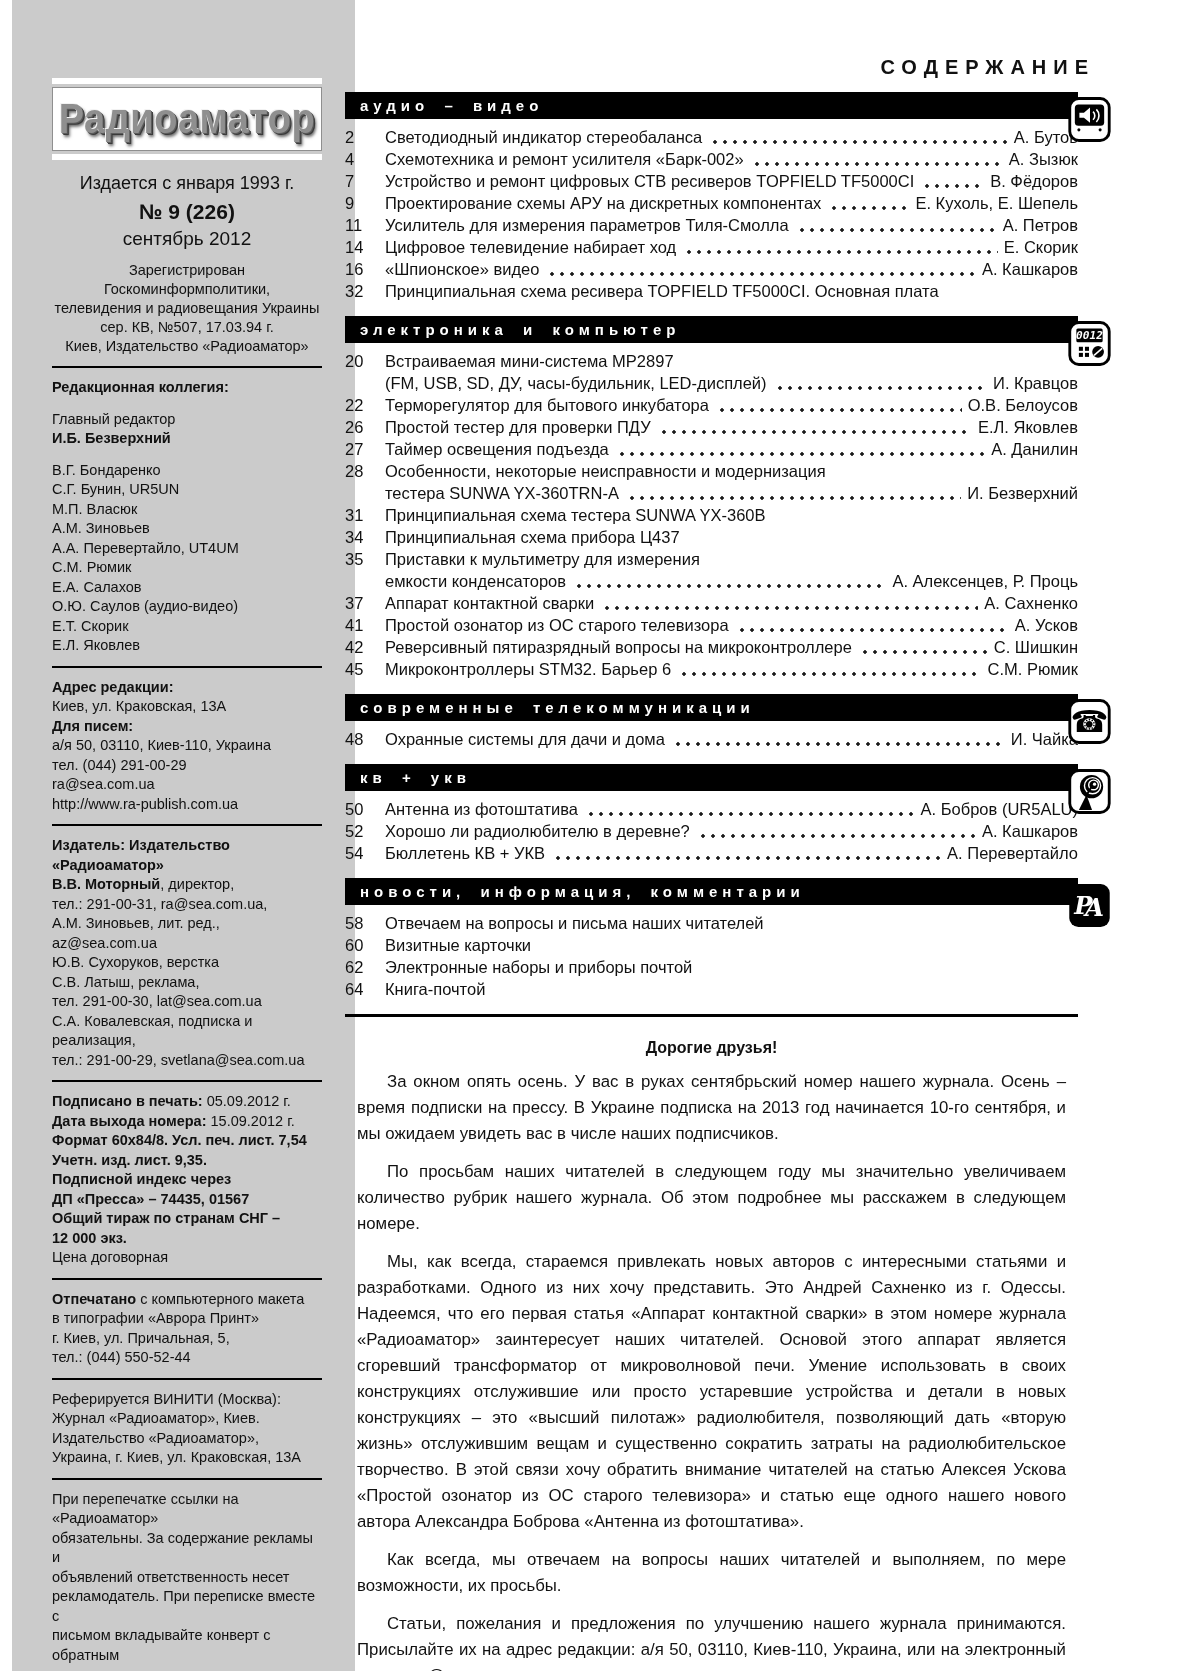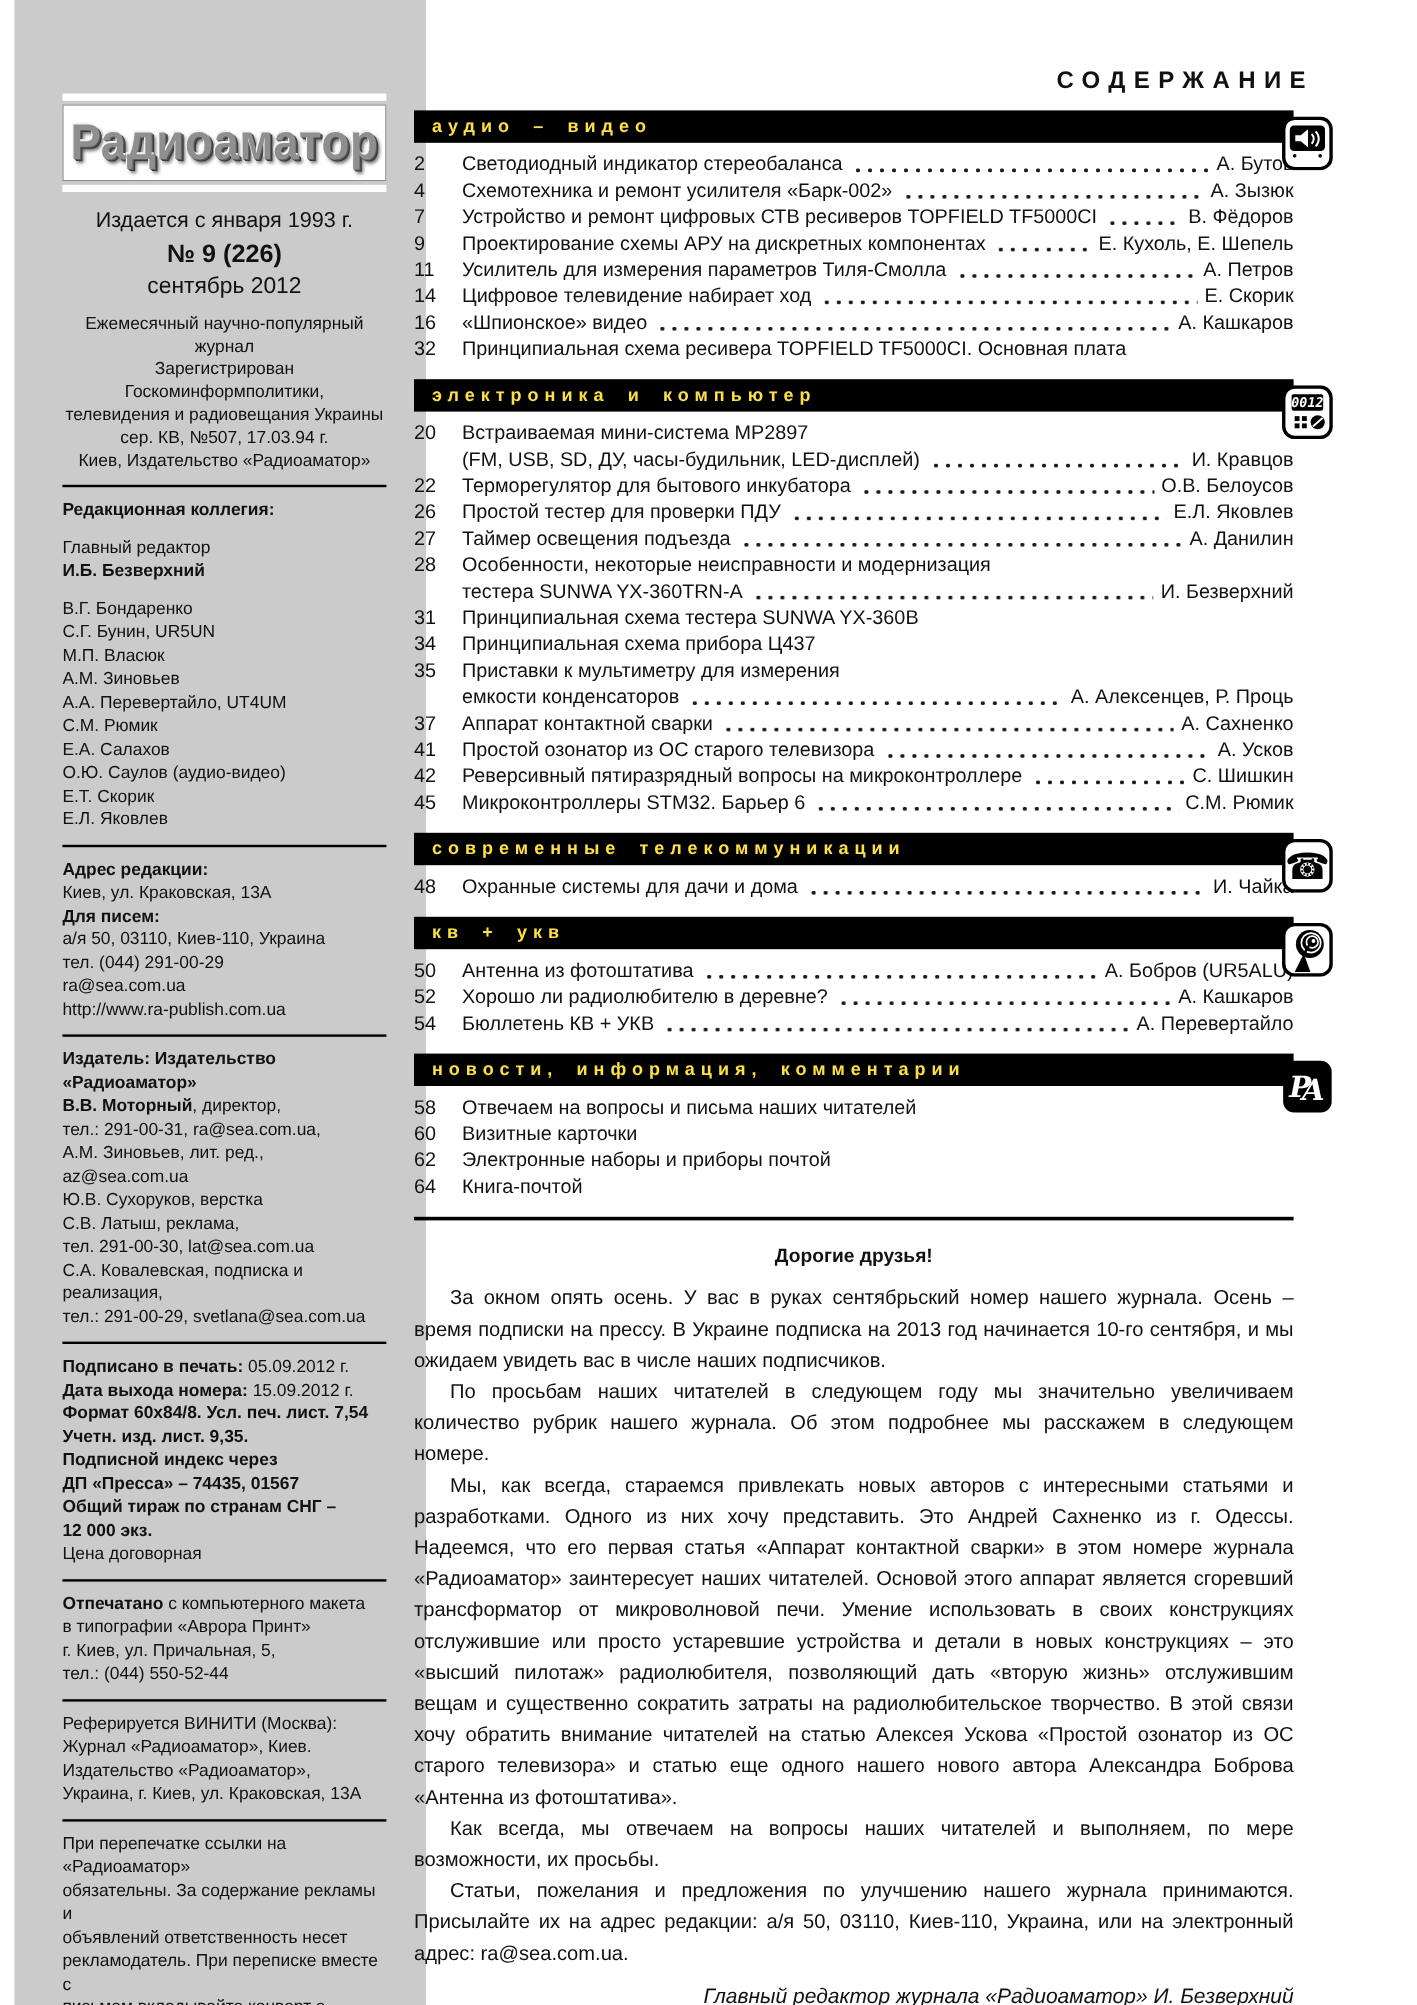--- a/index.html
+++ b/index.html
@@ -23,56 +23,55 @@
   .sb-line{font-size:14.5px;line-height:19.5px;}
   .sb-line .b{font-weight:bold;}
   .sb-line.gap{margin-top:12px;}
 
   
   .main{position:absolute;left:345px;top:0;width:790px;}
   .contents-title{margin:56px 40px 13px 0;text-align:right;font-size:20px;font-weight:bold;
                   letter-spacing:7px;}
   .toc-section{margin-bottom:14px;}
   .sec-head{position:relative;}
-  .sec-bar{height:27px;background:#000;color:#fde047;font-weight:bold;font-size:15px;
+  .sec-bar{height:27px;background:#000;color:#ffffff;font-weight:bold;font-size:15px;
            letter-spacing:5px;word-spacing:6px;line-height:27px;padding-left:15px;
            margin-right:57px;}
   .sec-icon{position:absolute;right:0;top:5px;width:67px;height:45px;}
   .sec-icon svg{display:block;}
   .entries{margin-right:57px;margin-top:7px;}
   .erow{display:flex;font-size:16.5px;line-height:22px;align-items:baseline;}
   .pg{flex:0 0 40px;}
   .etitle{white-space:nowrap;}
   .dots{flex:1;margin:0 6px;align-self:stretch;min-width:14px;
         background-image:radial-gradient(circle,#1a1a1a 1.5px,transparent 1.9px);
         background-size:10px 6px;background-repeat:repeat-x;background-position:2px 13px;}
   .eauthor{white-space:nowrap;}
 
   .letter-divider{height:3px;background:#000;margin:6px 57px 0 0;}
   .letter{margin-right:57px;}
   .letter-title{text-align:center;font-size:16px;font-weight:bold;margin:22px 0 12px;}
-  .lp{font-size:16.8px;line-height:26px;text-align:justify;text-indent:30px;margin:0;}
+  .lp{font-size:16.8px;line-height:26px;text-align:justify;text-indent:30px;margin:12px;}
   .signature{text-align:right;font-style:italic;font-size:17.5px;margin-top:12px;}
 </style>
 </head>
 <body>
 
 <div class="page">
 
   <aside class="sidebar">
     <div class="strip"></div>
     <div class="logo-box">
       <span class="logo-text">Радиоаматор</span>
     </div>
     <div class="strip"></div>
     <div class="since">Издается с января 1993 г.</div>
     <div class="issue">№ 9 (226)</div>
     <div class="month">сентябрь 2012</div>
     <div class="reg">
-        <div>Ежемесячный научно-популярный журнал</div>
         <div>Зарегистрирован Госкоминформполитики,</div>
         <div>телевидения и радиовещания Украины</div>
         <div>сер. КВ, №507, 17.03.94 г.</div>
         <div>Киев, Издательство «Радиоаматор»</div>
       </div>
     <div>
         <div class="sb-divider"></div>
         <div class="sb-block">
           <div class="sb-line"><span class="b">Редакционная коллегия:</span></div>
           <div class="sb-line gap"><span>Главный редактор</span></div>

